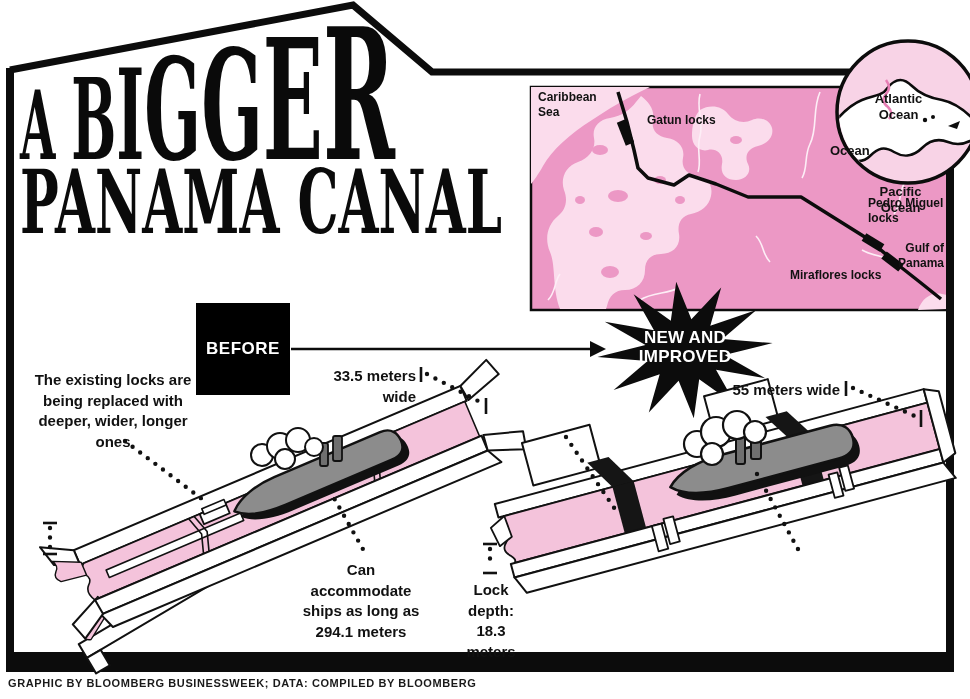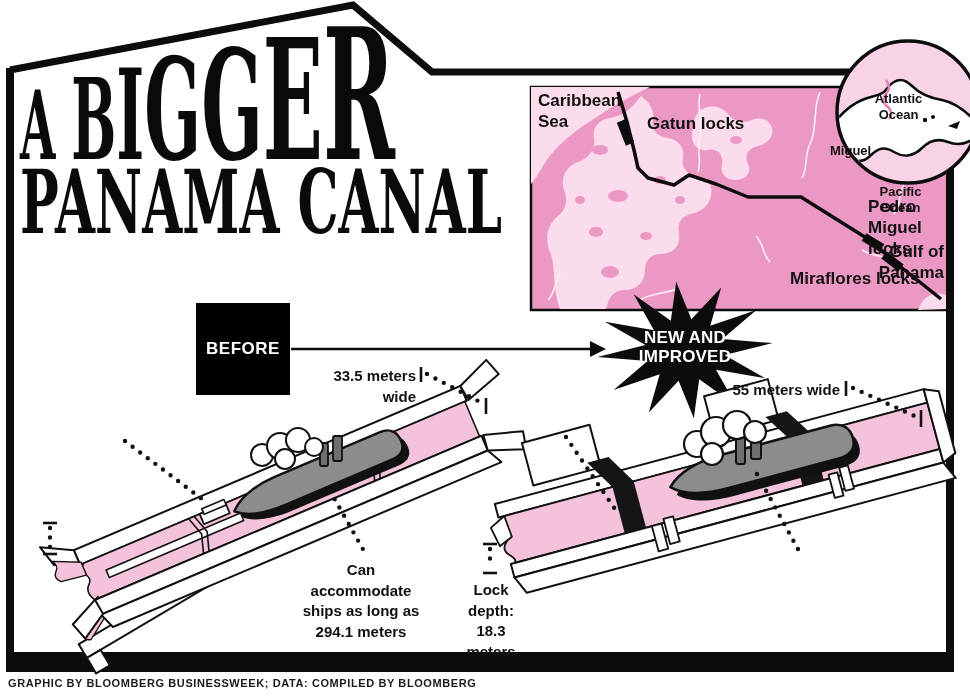--- a/index.html
+++ b/index.html
@@ -1,21 +1,21 @@
 <!DOCTYPE html>
 <html><head>
 <meta charset="utf-8">
 <style>
   html,body{margin:0;padding:0;background:#fff;}
   #canvas{position:relative;width:970px;height:699px;background:#fff;overflow:hidden;
           font-family:"Liberation Sans",sans-serif;}
   #art{position:absolute;left:0;top:0;}
   .label{position:absolute;font-weight:bold;color:#111;line-height:1.38;}
   .s15{font-size:15px;}
-  .s14{font-size:17px;line-height:1.24;}
+  .s14{font-size:12px;line-height:1.24;}
   .s13{font-size:13px;line-height:1.2;margin-top:41px;}
   .ctr{text-align:center;}
   .rgt{text-align:right;}
   #title-line1,#title-line2{position:absolute;white-space:nowrap;color:#0a0a0a;
       font-family:"DejaVu Serif",serif;font-weight:bold;transform-origin:left bottom;}
   #before-box{position:absolute;left:196px;top:303px;width:94px;height:92px;background:#000000;
       display:flex;align-items:center;justify-content:center;}
   #before-box span{color:#fff;font-weight:bold;font-size:17px;letter-spacing:.5px;}
   #star-text{position:absolute;left:623px;top:328px;width:124px;text-align:center;color:#fff;
       font-weight:bold;font-size:17px;line-height:1.13;letter-spacing:.2px;}
@@ -245,28 +245,29 @@
   <div id="title-line1" style="left: 20px; top: -12px; transform: scaleX(0.475285);"><span style="font-size: 96px;">A</span><span style="font-size: 96px;"> </span><span style="font-size: 112px;">B</span><span style="font-size: 126px;">I</span><span style="font-size: 140px;">G</span><span style="font-size: 152px;">G</span><span style="font-size: 166px;">E</span><span style="font-size: 182px;">R</span></div>
   <div id="title-line2" style="left: 20px; top: 150px; transform: scaleX(0.586375);"><span style="font-size: 88px;">P</span><span style="font-size: 88px;">A</span><span style="font-size: 88px;">N</span><span style="font-size: 88px;">A</span><span style="font-size: 88px;">M</span><span style="font-size: 88px;">A</span><span style="font-size: 88px;"> </span><span style="font-size: 88px;">C</span><span style="font-size: 88px;">A</span><span style="font-size: 88px;">N</span><span style="font-size: 88px;">A</span><span style="font-size: 88px;">L</span></div>
 
   <div class="label s14" style="left:538px;top:90px;width:80px;">Caribbean Sea</div>
   <div class="label s14" style="left:647px;top:113px;white-space:nowrap;">Gatun locks</div>
   <div class="label s14" style="left:868px;top:196px;width:88px;">Pedro Miguel locks</div>
   <div class="label s14 rgt" style="left:874px;top:241px;width:70px;">Gulf of Panama</div>
   <div class="label s14" style="left:790px;top:268px;white-space:nowrap;">Miraflores locks</div>
 
   <div class="label s13 ctr" style="left:856px;top:50px;width:85px;">Atlantic Ocean</div>
-  <div class="label s13" style="left:830px;top:102px;white-space:nowrap;">Miguel</div>
+  <div class="label s13" style="left:830px;top:102px;white-space:nowrap;">Ocean</div>
   <div class="label s13 ctr" style="left:858px;top:143px;width:85px;">Pacific Ocean</div>
 
   <div id="before-box">
     <span>BEFORE</span>
   </div>
   <div id="star-text">NEW AND IMPROVED</div>
 
+  <div class="label s15 ctr" style="left:28px;top:370px;width:170px;">The existing locks are being replaced with deeper, wider, longer ones</div>
   <div class="label s15 rgt" style="left:296px;top:366px;width:120px;">33.5 meters wide</div>
   <div class="label s15 ctr" style="left:300px;top:560px;width:122px;">Can accommodate ships as long as 294.1 meters</div>
 
   <div class="label s15 rgt" style="left:720px;top:380px;width:120px;">55 meters wide</div>
   <div class="label s15 ctr" style="left:462px;top:580px;width:58px;text-align:center;">Lock depth: 18.3 meters</div>
 
   <div id="footer">GRAPHIC BY BLOOMBERG BUSINESSWEEK; DATA: COMPILED BY BLOOMBERG</div>
 </div>
 
 </body></html>

